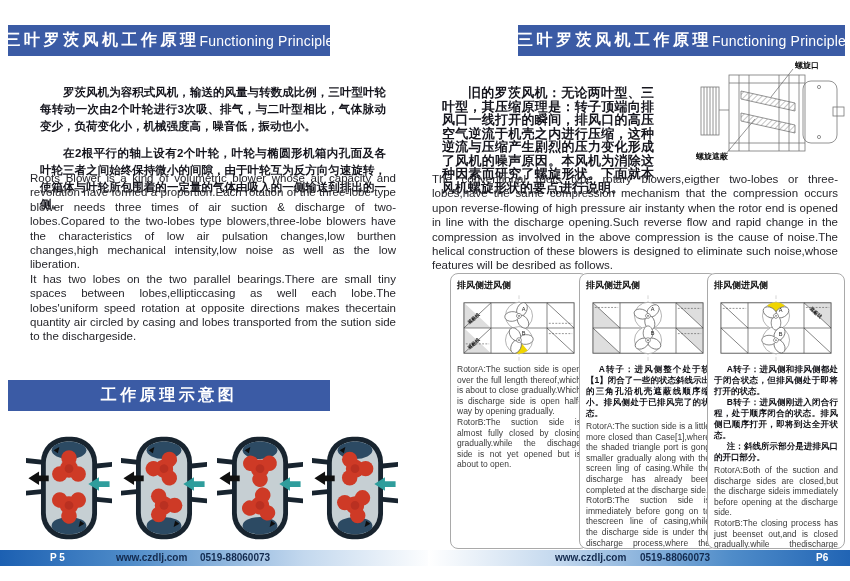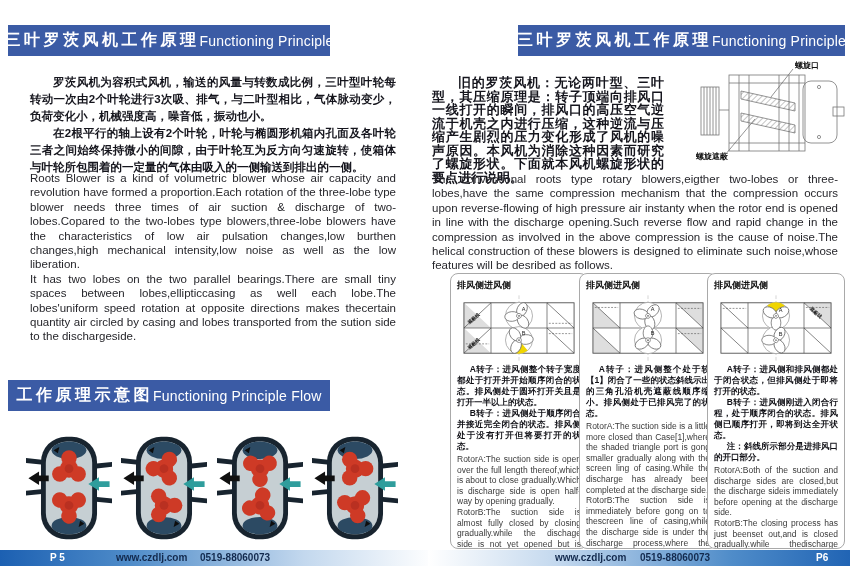--- a/index.html
+++ b/index.html
@@ -4,21 +4,21 @@
 <style>
   html,body{margin:0;padding:0;background:#fff;}
   body{width:850px;height:581px;position:relative;overflow:hidden;
        font-family:"Liberation Sans","DejaVu Sans",sans-serif;color:#1a1a1a;}
   .abs{position:absolute;}
   .banner{position:absolute;height:31px;background:#3b5ba5;color:#fff;
           display:flex;align-items:center;justify-content:center;white-space:nowrap;}
   .banner .zh{font-size:16px;font-weight:bold;letter-spacing:3.5px;}
   .banner .en{font-size:14px;letter-spacing:0.2px;}
   .zh-body{font-weight:bold;text-align:justify;color:#15151d;}
-  .zh-body p{margin:0;text-indent:2em;}
+  .zh-body p{margin:10px;text-indent:2em;}
   .en-body{text-align:justify;color:#26262b;}
   .en-body p{margin:0;}
   #zh-left{left:30px;top:74px;width:366px;font-size:11.5px;line-height:17px;}
   #en-left{left:30px;top:171px;width:366px;font-size:11.5px;line-height:14.4px;}
   #zh-right{left:432px;top:76px;width:232px;font-size:13px;line-height:13.5px;}
   #en-right{left:432px;top:172px;width:406px;font-size:11.5px;line-height:14.4px;}
   #banner-l1{left:8px;top:25px;width:322px;}
   #banner-l2{left:8px;top:380px;width:322px;}
   #banner-r1{left:518px;top:25px;width:327px;}
   #flow-row{left:26px;top:430px;width:372px;display:flex;justify-content:space-between;}
@@ -104,21 +104,20 @@
     <p>在2根平行的轴上设有2个叶轮，叶轮与椭圆形机箱内孔面及各叶轮三者之间始终保持微小的间隙，由于叶轮互为反方向匀速旋转，使箱体与叶轮所包围着的一定量的气体由吸入的一侧输送到排出的一侧。</p>
   </div>
 
   <div class="abs en-body" id="en-left">
     <p>Roots Blower is a kind of volumetric blower whose air capacity and revolution have formed a proportion.Each rotation of the three-lobe type blower needs three times of air suction &amp; discharge of two-lobes.Copared to the two-lobes type blowers,three-lobe blowers have the characteristics of low air pulsation changes,low burthen changes,high mechanical intensity,low noise as well as the low liberation.</p>
     <p>It has two lobes on the two parallel bearings.There are small tiny spaces between lobes,ellipticcasing as well each lobe.The lobes'uniform speed rotation at opposite directions makes thecertain quantity air circled by casing and lobes transported from the sution side to the dischargeside.</p>
   </div>
 
   <div class="banner" id="banner-l2">
     <span class="zh">工作原理示意图</span>
-      <span class="en">Functioning Principle Flow</span>
   </div>
 
   <div class="abs" id="flow-row">
     <svg class="flow-fig" viewBox="0 0 88 118">
       <use href="#flowcase"></use>
       <g transform="translate(44,40) rotate(0)">
           <use href="#trilobe-red"></use>
         </g>
       <g transform="translate(44,78) rotate(60)">
           <use href="#trilobe-red"></use>
@@ -249,24 +248,20 @@
     <path d="M60,48 L50.7,59.1 A14.5,14.5 0 0 0 69.3,59.1 Z" fill="#f0d500"></path>
     <g transform="translate(60,22) rotate(25)">
         <use href="#trilobe-petals"></use>
       </g>
     <g transform="translate(60,48) rotate(85)">
         <use href="#trilobe-petals"></use>
       </g>
     <text x="63" y="17" font-size="6" fill="#222">A</text>
     <text x="63" y="43" font-size="6" fill="#222">B</text>
   </svg>
-  <div class="case-zh">
-    <p>A转子：进风侧整个转子宽度都处于打开并开始顺序闭合的状态。排风侧处于圆环打开关且是打开一半以上的状态。</p>
-    <p>B转子：进风侧处于顺序闭合并接近完全闭合的状态。排风侧处于没有打开但将要打开的状态。</p>
-  </div>
   <div class="case-en">
     <p>RotorA:The suction side is open over the full length thereof,which is about to close gradually.Which is discharge side is open half-way by opening gradually.</p>
     <p>RotorB:The suction side is almost fully closed by closing gradually.while the dischage side is not yet opened but is about to open.</p>
   </div>
 </div>
 
 <div class="case-box" id="case-1">
   <div class="case-head">
     <span>排风侧</span>
     <span>进风侧</span>

